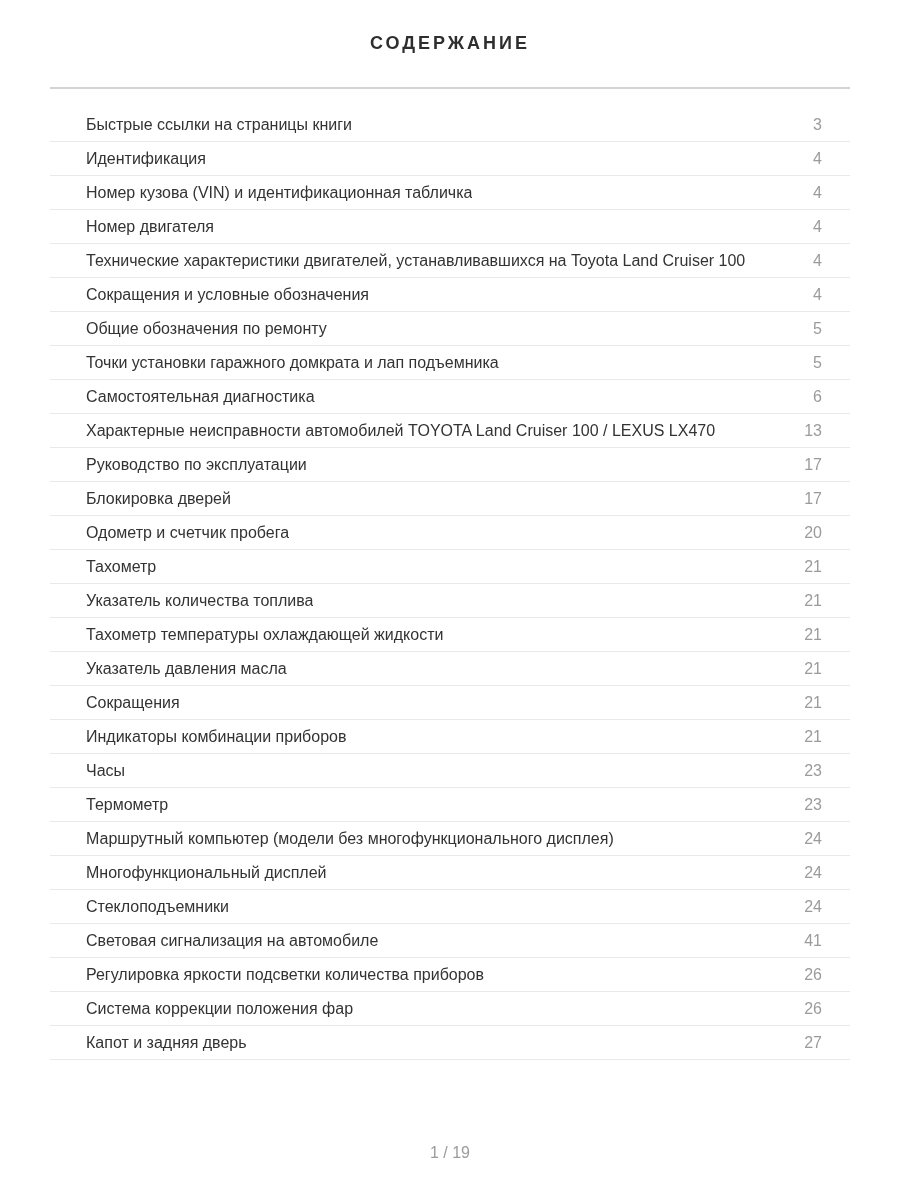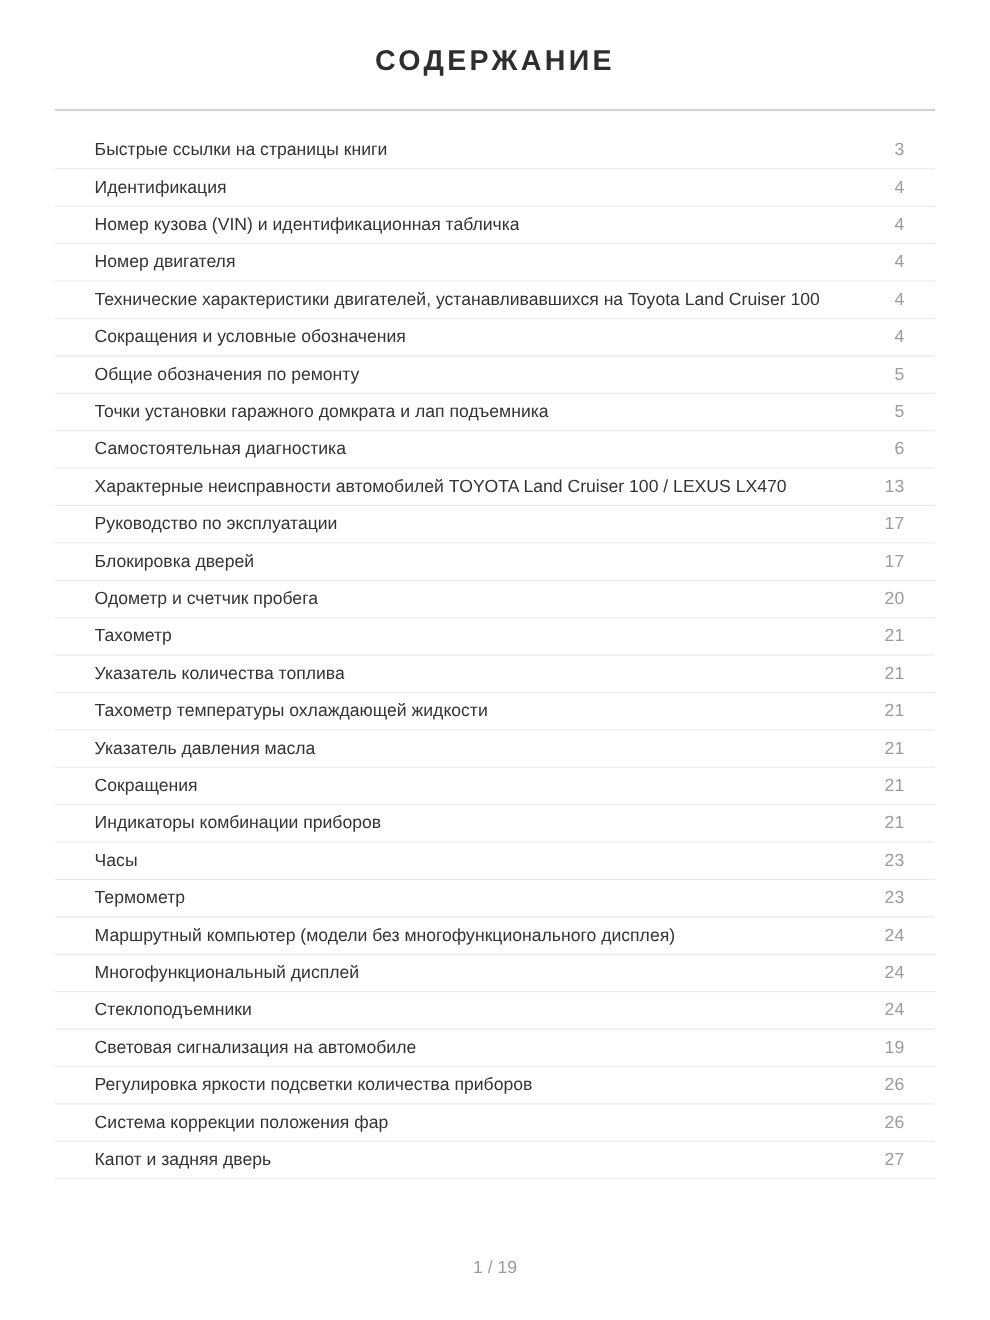--- a/index.html
+++ b/index.html
@@ -14,23 +14,23 @@
     position: relative;
     font-family: "Liberation Sans", sans-serif;
     color: #333333;
     overflow: hidden;
   }
   .page {
     padding: 0 50px;
   }
   .toc-title {
     margin: 0;
-    padding-top: 42px;
+    padding-top: 30px;
     text-align: center;
-    font-size: 26px;
+    font-size: 18px;
     line-height: 26px;
     font-weight: 700;
     letter-spacing: 3px;
     color: #2e2e2e;
   }
   .header-rule {
     border: none;
     border-top: 2px solid #d3d3d3;
     margin: 31px 0 0 0;
   }
@@ -195,21 +195,21 @@
       <span class="toc-page">24</span>
     </div>
 
     <div class="toc-row">
       <span class="toc-label">Стеклоподъемники</span>
       <span class="toc-page">24</span>
     </div>
 
     <div class="toc-row">
       <span class="toc-label">Световая сигнализация на автомобиле</span>
-      <span class="toc-page">19</span>
+      <span class="toc-page">41</span>
     </div>
 
     <div class="toc-row">
       <span class="toc-label">Регулировка яркости подсветки количества приборов</span>
       <span class="toc-page">26</span>
     </div>
 
     <div class="toc-row">
       <span class="toc-label">Система коррекции положения фар</span>
       <span class="toc-page">26</span>

